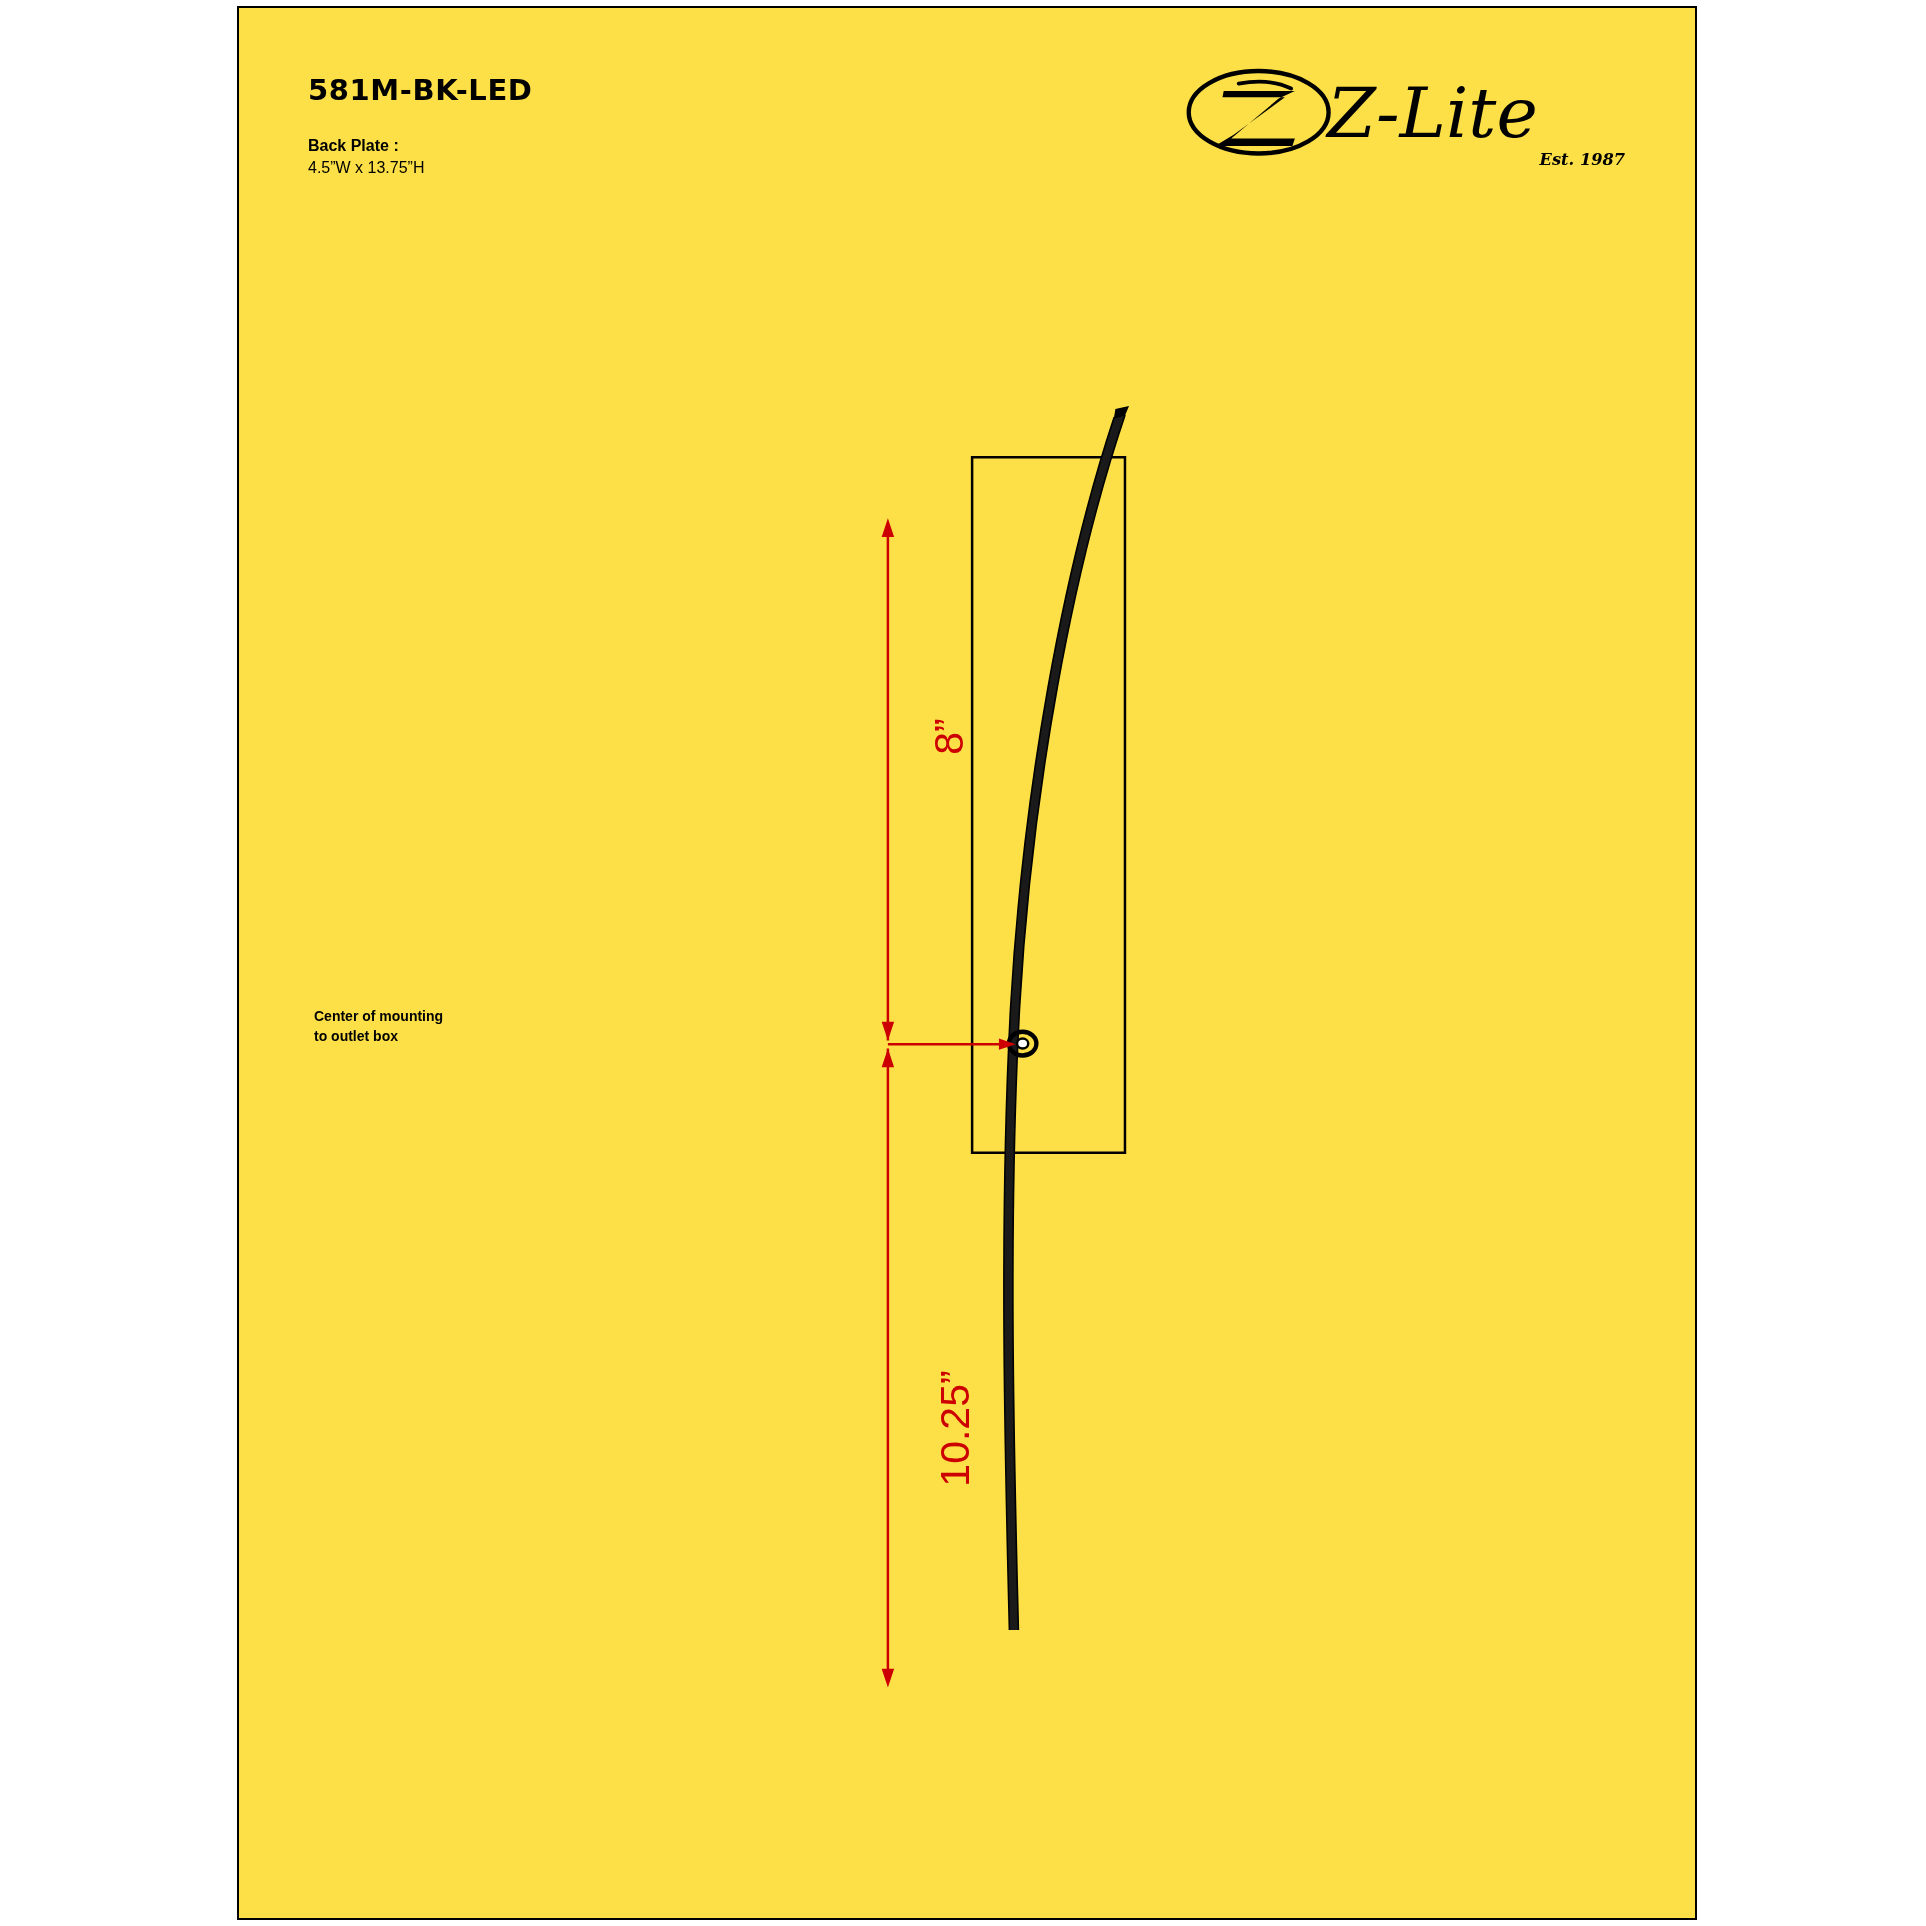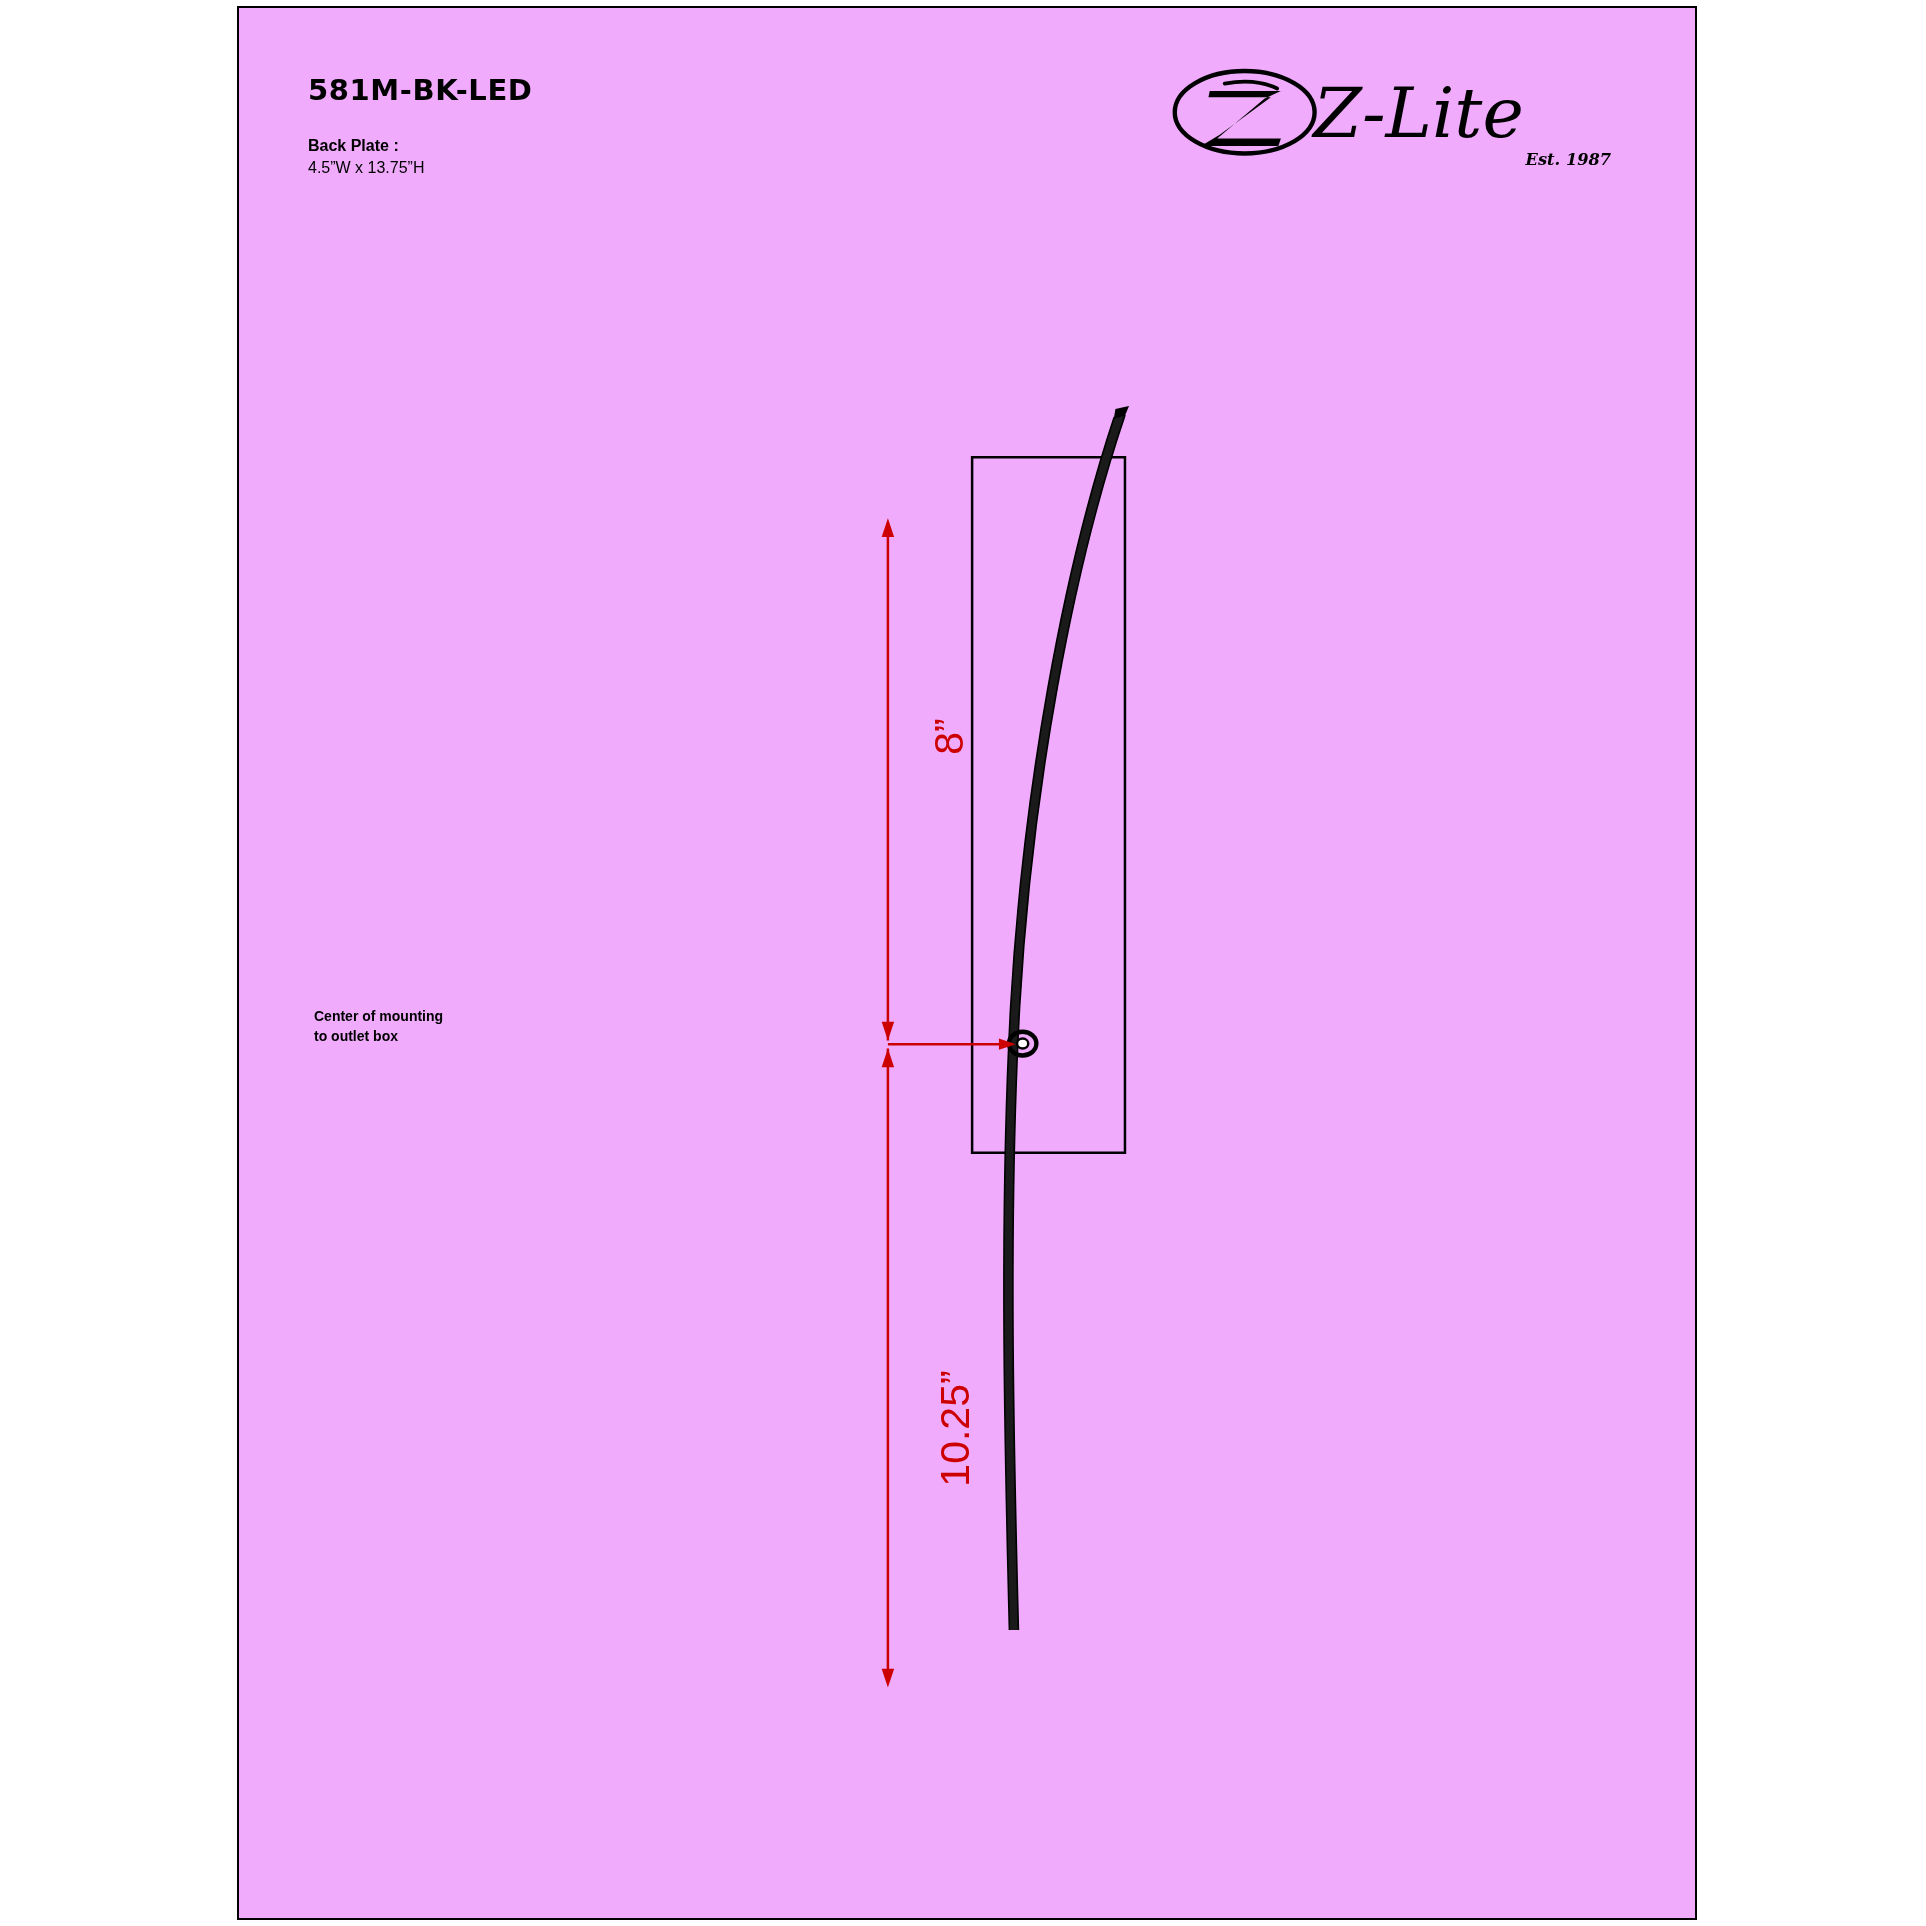--- a/index.html
+++ b/index.html
@@ -16,21 +16,21 @@
 
   
   #sheet {
     position: absolute;
     left: 237px;
     top: 6.2px;
     width: 1460px;
     height: 1914px;
     border: 2.5px solid #000000;
     box-sizing: border-box;
-    background: #f0abfc;
+    background: #fde047;
   }
 
   
   #title-block {
     position: absolute;
     left: 69px;
     top: 65px;
     width: 561px;
   }
   #model-number {
@@ -55,21 +55,21 @@
     font-size: 16px;
     font-weight: normal;
     color: #000;
     line-height: 1.42;
     font-family: "Liberation Sans", sans-serif;
   }
 
   
   #logo {
     position: absolute;
-    right: 62px;
+    right: 48px;
     top: 53px;
     width: 462px;
     height: 125px;
   }
   #logo svg { display: block; }
 
   
   #drawing {
     position: absolute;
     left: 0;

